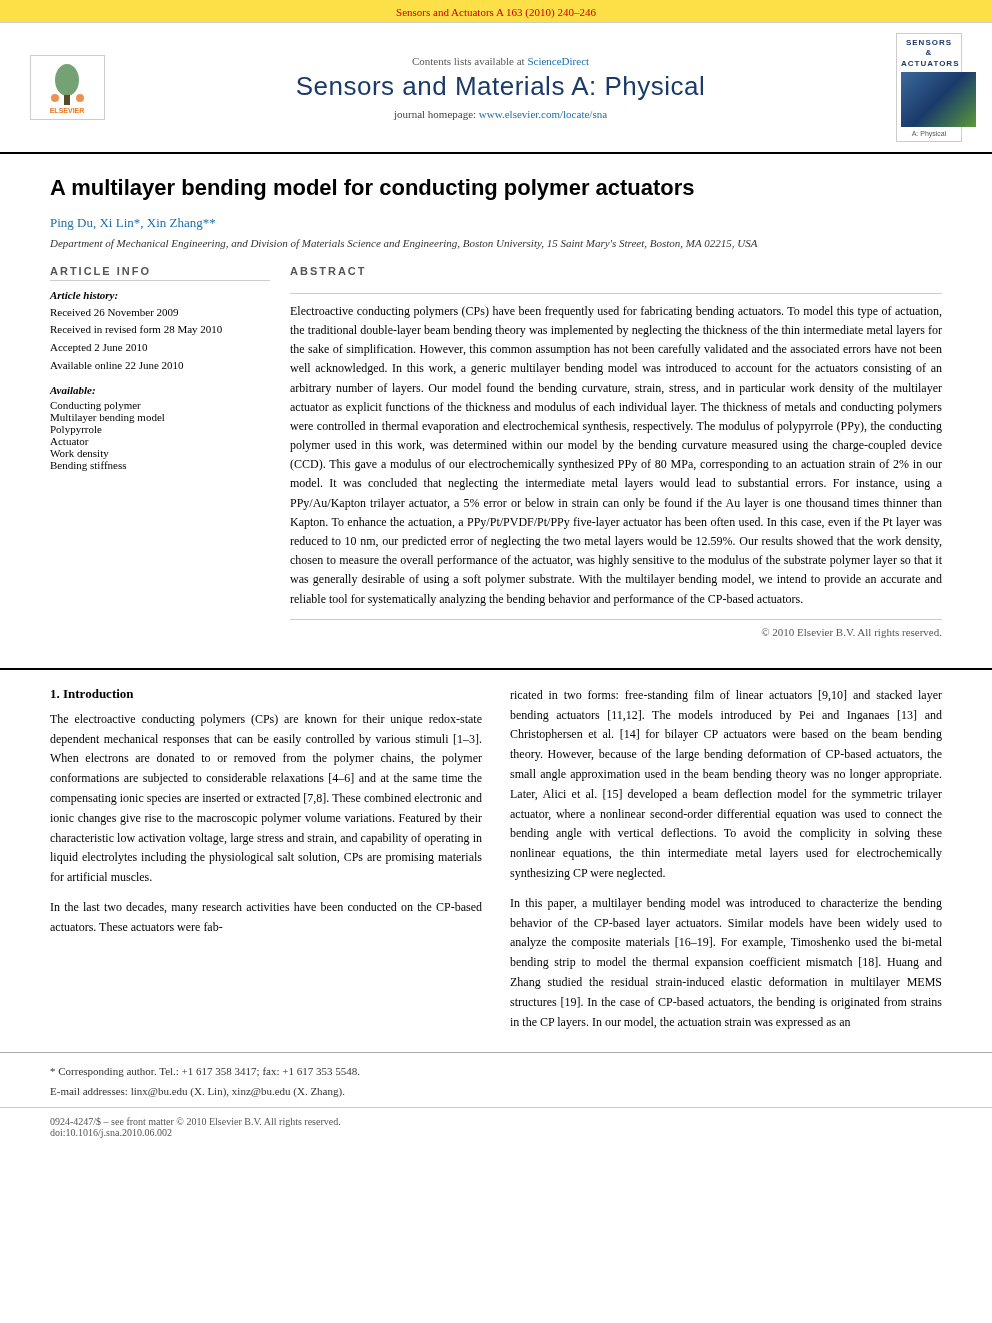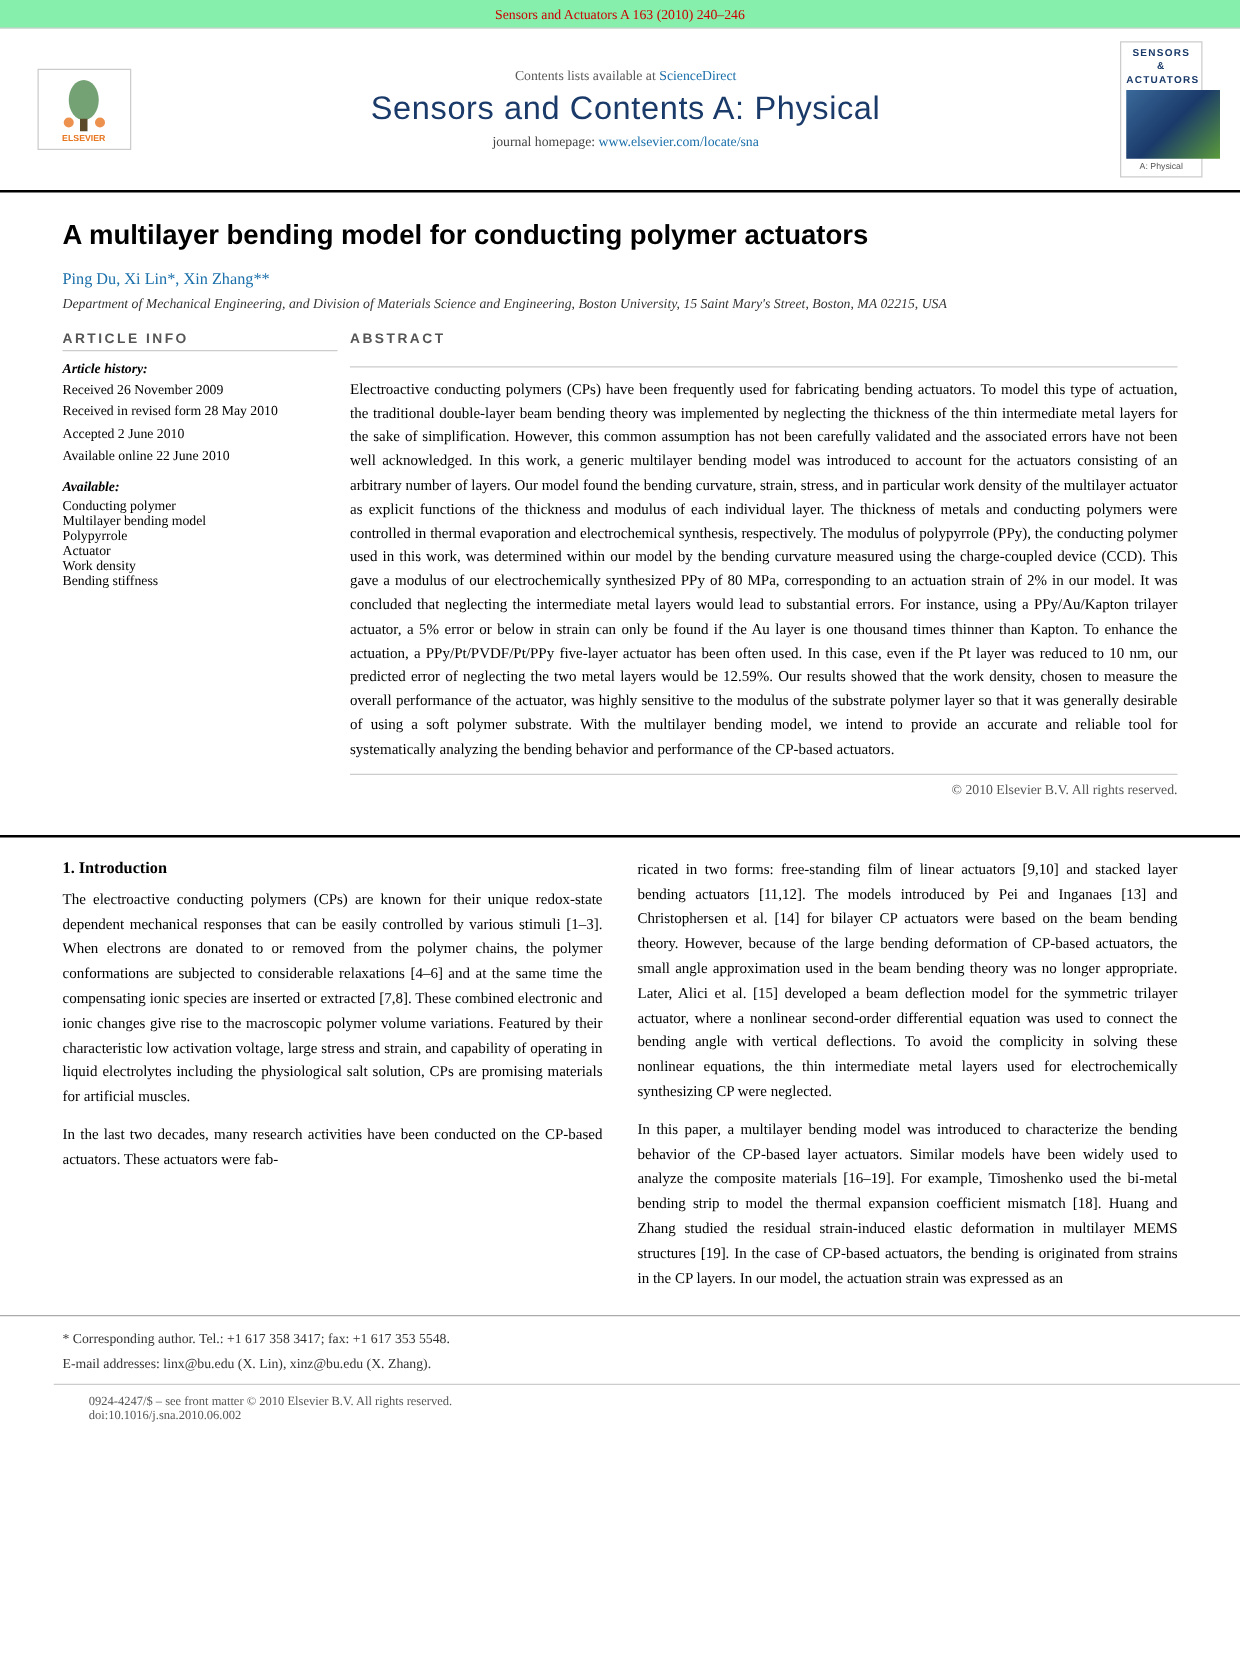--- a/index.html
+++ b/index.html
@@ -7,21 +7,21 @@
       background: #fff;
       font-family: 'Times New Roman', Times, serif;
       font-size: 13px;
       color: #000;
       width: 992px;
       min-height: 1323px;
     }
 
     
     .top-bar {
-      background: #86efac;
+      background: #fde047;
       text-align: center;
       padding: 6px 0 4px;
       font-size: 11px;
       color: #c00;
       border-bottom: 1px solid #ccc;
     }
 
     
     .journal-header {
       display: flex;
@@ -117,21 +117,21 @@
 
     .affiliation {
       font-size: 11px;
       font-style: italic;
       color: #333;
       margin-bottom: 16px;
     }
 
     .two-column {
       display: flex;
-      gap: 10px;
+      gap: 20px;
       margin-bottom: 10px;
     }
 
     .article-info {
       width: 220px;
       flex-shrink: 0;
       font-size: 11px;
     }
 
     .article-info h3 {
@@ -237,26 +237,25 @@
       margin-top: 10px;
       color: #333;
     }
 
     .footnote-line {
       margin-bottom: 3px;
       line-height: 1.5;
     }
 
     .footer-bar {
-      padding: 8px 28px;
+      padding: 8px 50px;
       font-size: 10px;
       color: #555;
       border-top: 1px solid #ccc;
       margin-top: 8px;
-      margin-left: 43px;
     }
 
     
     .elsevier-box {
       width: 75px;
       height: 65px;
       border: 1px solid #ccc;
       display: flex;
       flex-direction: column;
       align-items: center;
@@ -287,21 +286,21 @@
       <circle cx="45" cy="38" r="4" fill="#e87722" opacity="0.8"></circle>
       <text x="32" y="53" text-anchor="middle" font-size="7" font-family="Arial" font-weight="bold" fill="#e87722">ELSEVIER</text>
     </svg>
   </div>
 
   <div class="journal-header-center">
     <div class="sciencedirect-link">
       <span>Contents lists available at</span>
       <a>ScienceDirect</a>
     </div>
-    <div class="journal-title">Sensors and Contents A: Physical</div>
+    <div class="journal-title">Sensors and Materials A: Physical</div>
     <div class="journal-homepage">
       <span>journal homepage:</span>
       <a>www.elsevier.com/locate/sna</a>
     </div>
   </div>
 
   <div class="sensors-logo">
     <div class="sa-title">
       <span>SENSORS</span><br>
       <span>&amp;</span><br>

